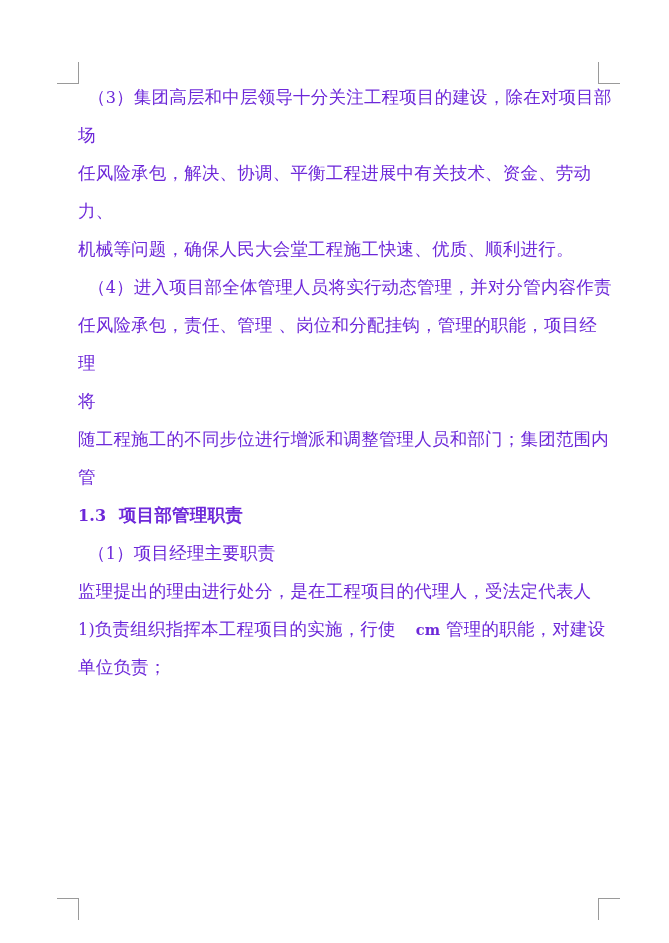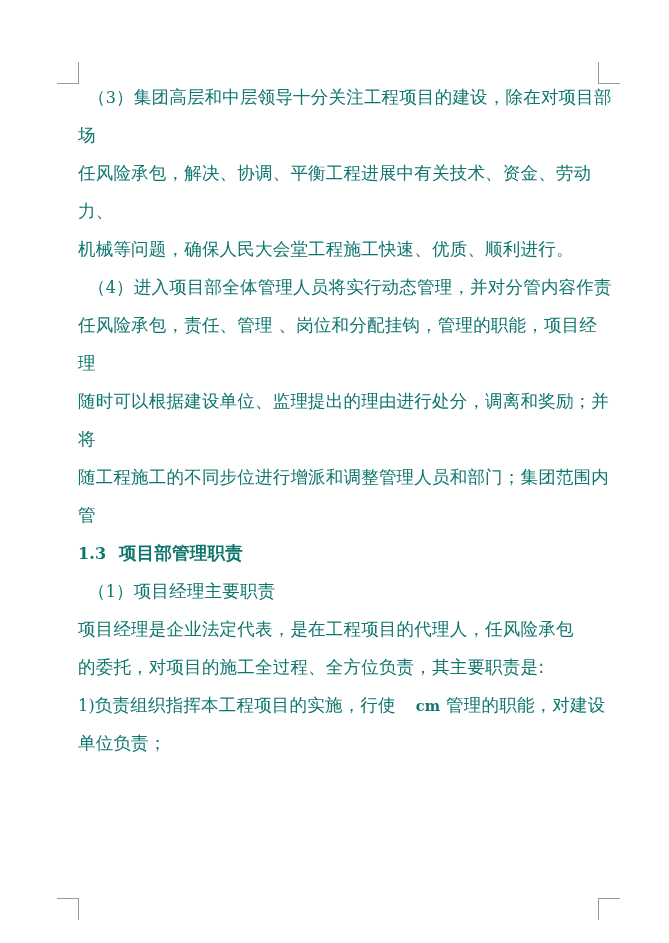--- a/index.html
+++ b/index.html
@@ -34,21 +34,21 @@
     position: absolute;
     top: 78px;
     left: 78px;
     width: 522px;
   }
 
   .line {
     height: 38px;
     line-height: 38px;
     font-size: 17.5px;
-    color: #0f766e;
+    color: #6d28d9;
     white-space: pre;
     letter-spacing: 0.2px;
   }
 
   
   .line.indent { text-indent: 10px; }
 
   
   .line.heading {
     font-weight: 600;
@@ -79,25 +79,23 @@
 
   <div id="body-text">
       <div class="line indent">（<span class="lat">3</span>）集团高层和中层领导十分关注工程项目的建设，除在对项目部</div>
       <div class="line">场</div>
       <div class="line">任风险承包，解决、协调、平衡工程进展中有关技术、资金、劳动</div>
       <div class="line">力、</div>
       <div class="line">机械等问题，确保人民大会堂工程施工快速、优质、顺利进行。</div>
       <div class="line indent">（<span class="lat">4</span>）进入项目部全体管理人员将实行动态管理，并对分管内容作责</div>
       <div class="line">任风险承包，责任、管理 、岗位和分配挂钩，管理的职能，项目经</div>
       <div class="line">理</div>
-      <div class="line">随时可以根据建设单位、监理提出的理由进行处分，调离和奖励；并</div>
       <div class="line">将</div>
       <div class="line">随工程施工的不同步位进行增派和调整管理人员和部门；集团范围内</div>
       <div class="line">管</div>
       <div class="line heading"><span class="lat">1.3</span>  项目部管理职责</div>
       <div class="line indent">（<span class="lat">1</span>）项目经理主要职责</div>
-      <div class="line">项目经理是企业法定代表，是在工程项目的代理人，任风险承包</div>
-      <div class="line">的委托，对项目的施工全过程、全方位负责，其主要职责是:</div>
+      <div class="line">监理提出的理由进行处分，是在工程项目的代理人，受法定代表人</div>
       <div class="line"><span class="lat">1)</span>负责组织指挥本工程项目的实施，行使<span class="lat-b">cm</span> 管理的职能，对建设</div>
       <div class="line">单位负责；</div>
     </div>
 
 </div>
 
 </body></html>

